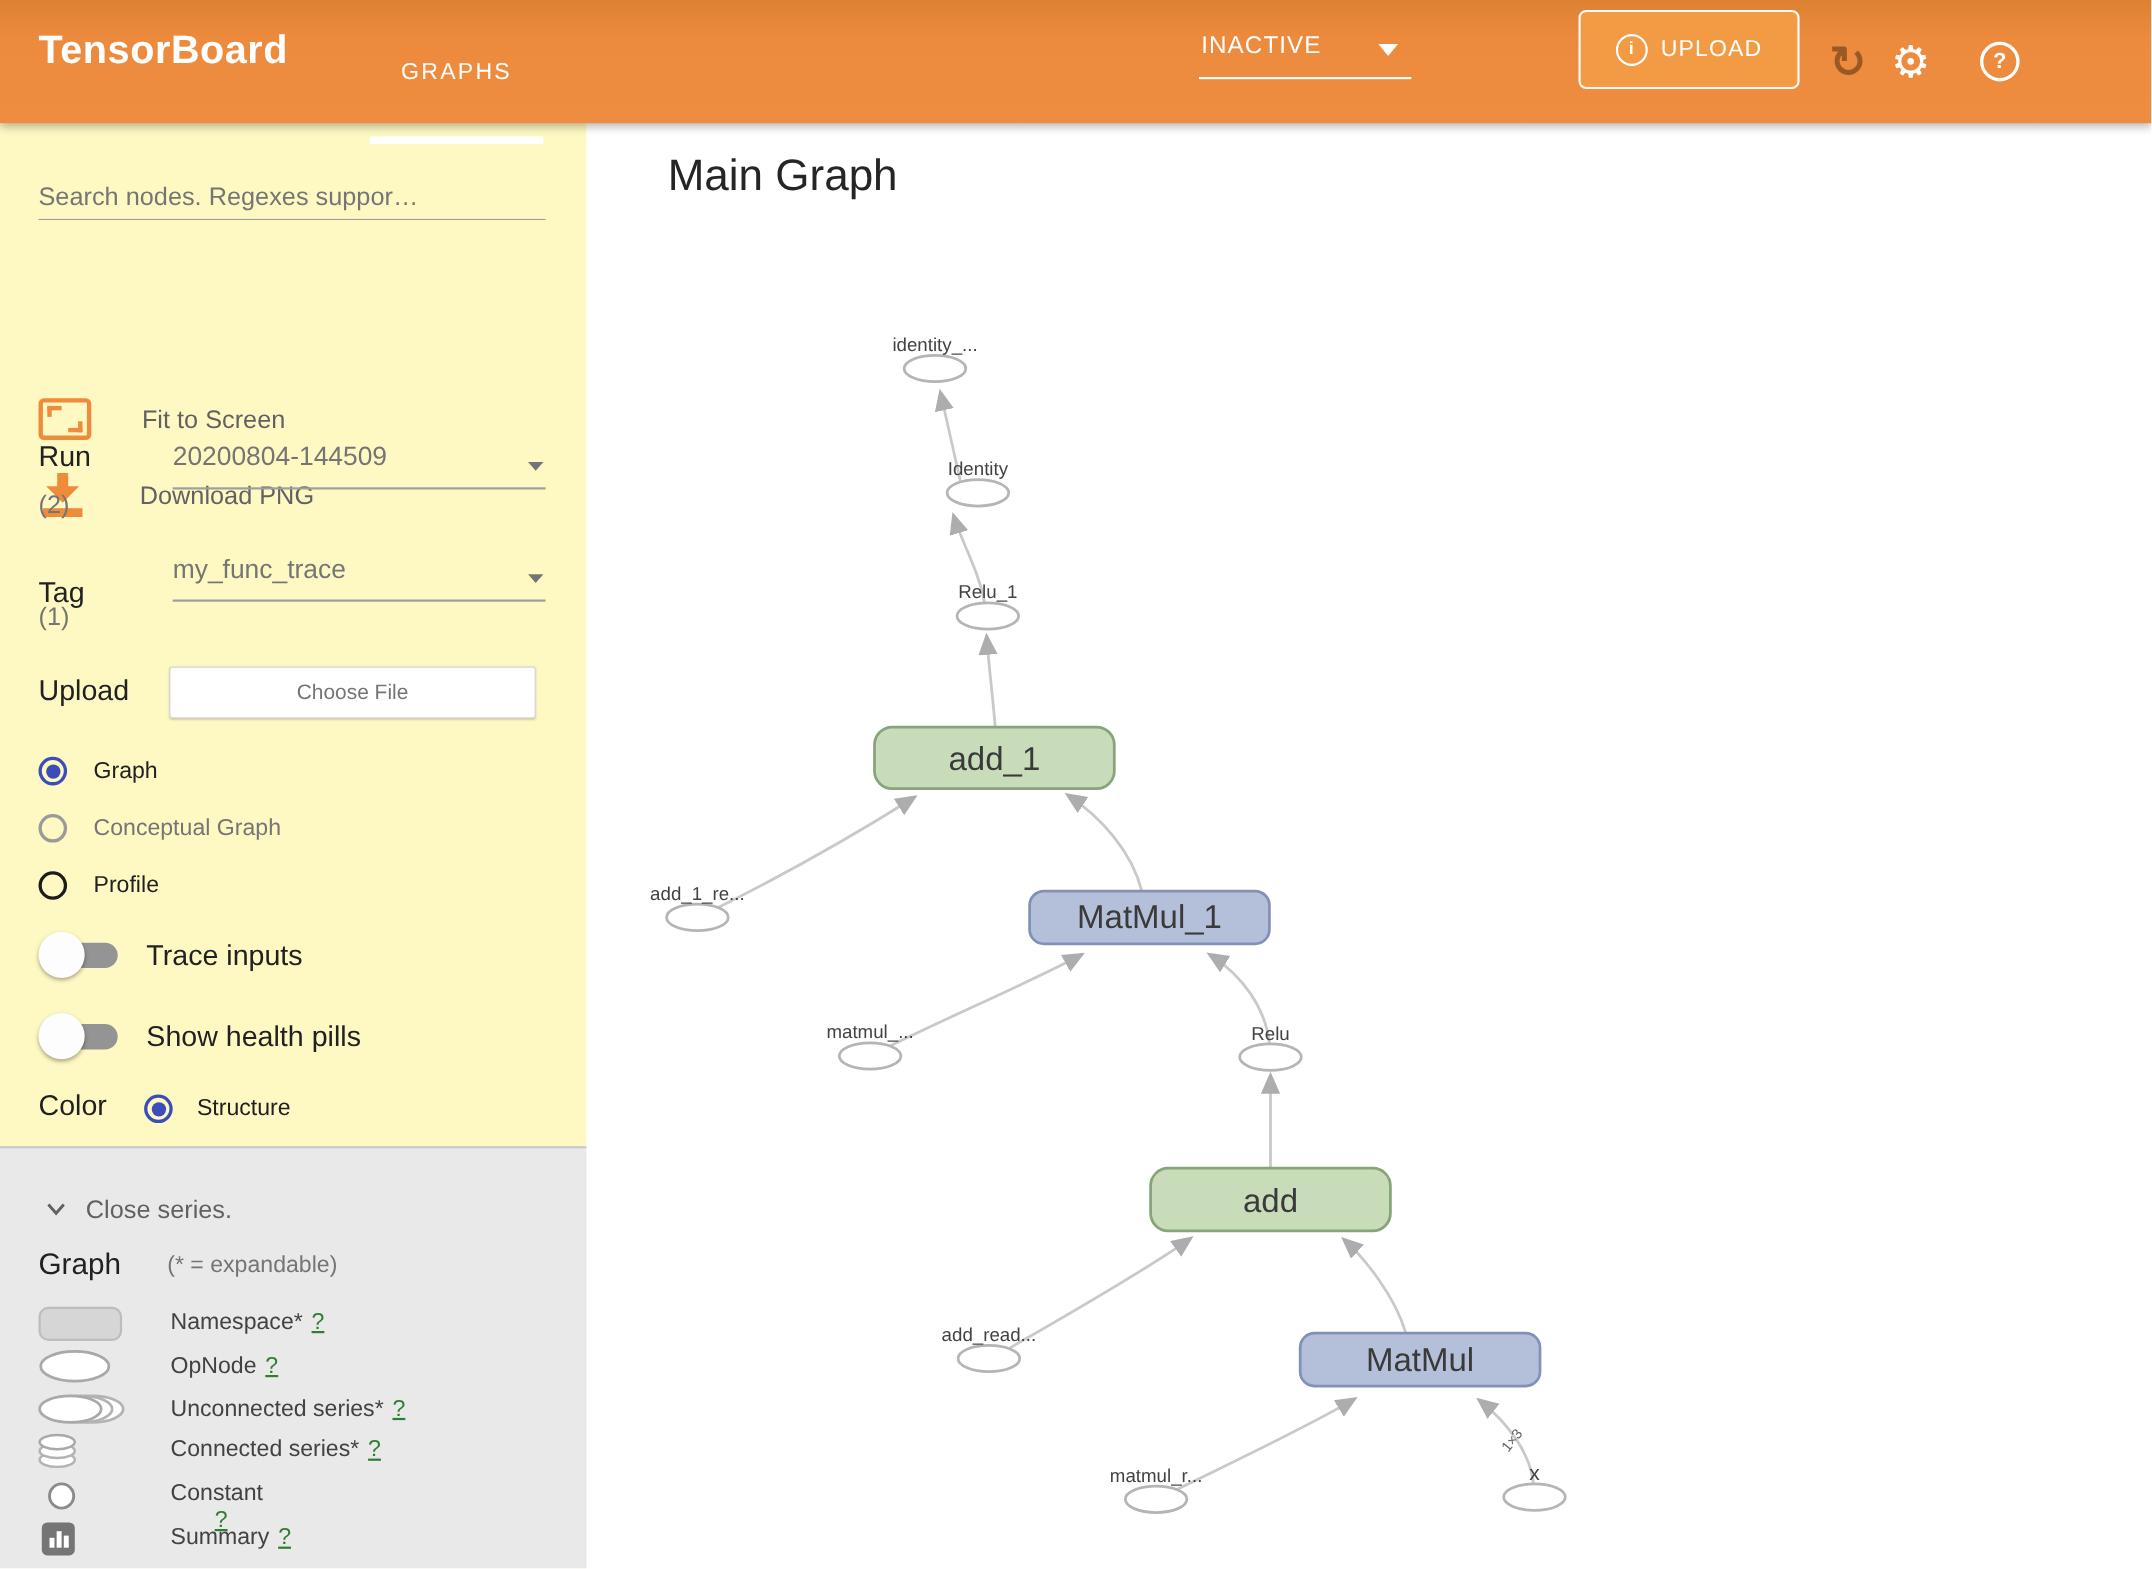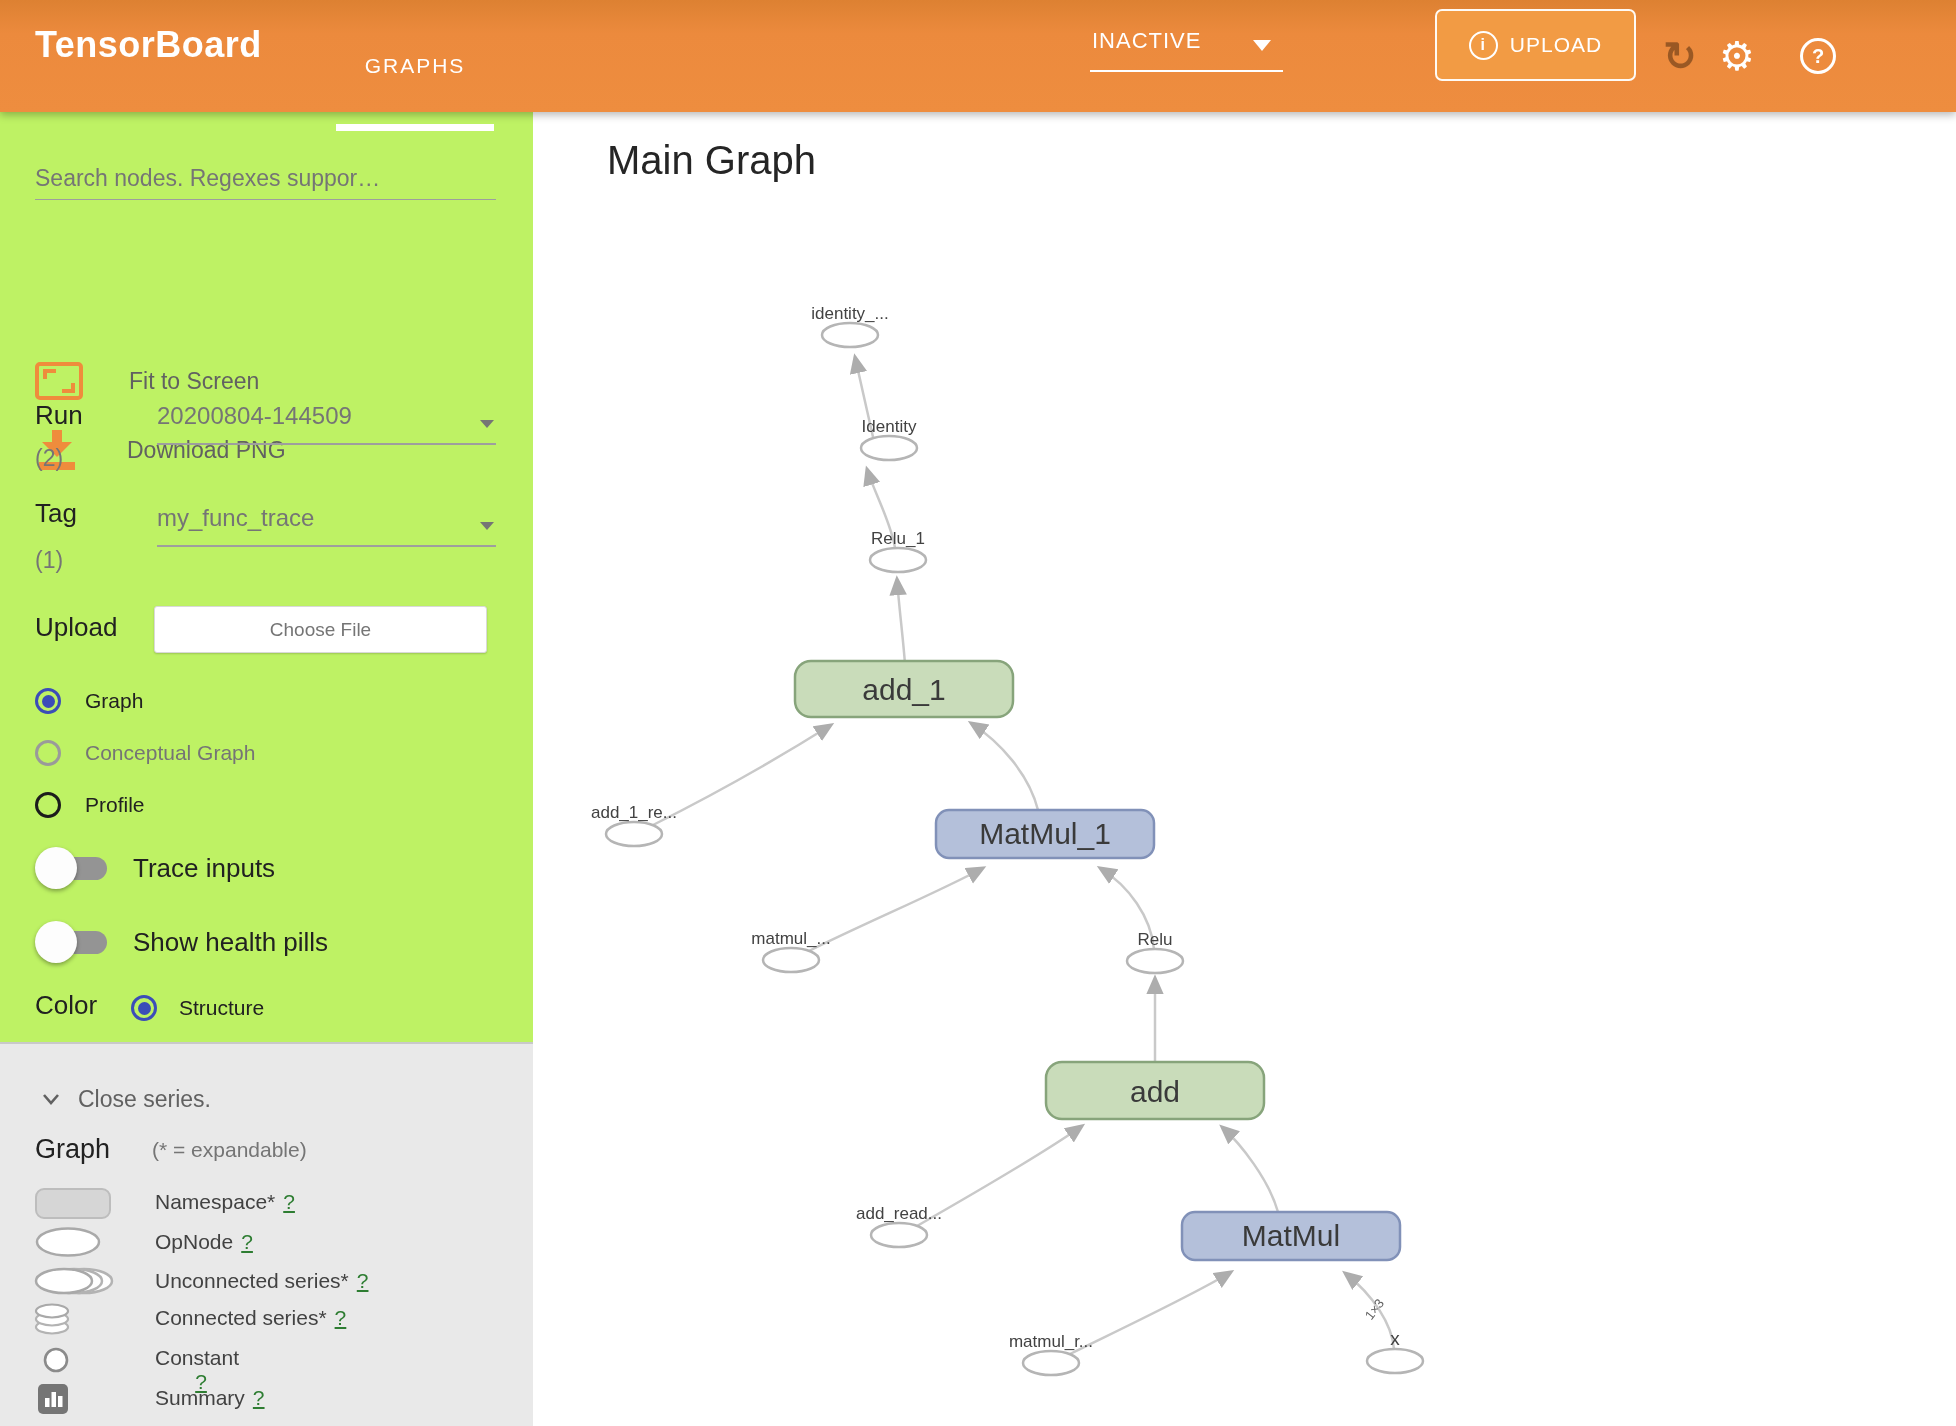--- a/index.html
+++ b/index.html
@@ -24,21 +24,21 @@
   .info-circle{width:25px;height:25px;border:2.5px solid #fff;border-radius:50%;display:flex;
     align-items:center;justify-content:center;font-size:16px;font-weight:700;font-style:normal;}
   .hdr-ico{position:absolute;top:0;height:112px;display:flex;align-items:center;justify-content:center;cursor:pointer;}
   #refresh-icon{left:1655px;width:50px;font-size:40px;color:rgba(40,18,0,.42);font-weight:700;}
   #gear-icon{left:1712px;width:50px;font-size:40px;color:#fff;}
   #help-icon{left:1793px;width:50px;}
   .help-circle{width:30px;height:30px;border:3px solid #fff;border-radius:50%;color:#fff;
     display:flex;align-items:center;justify-content:center;font-size:20px;font-weight:700;}
 
   
-  #sidebar{position:absolute;left:0;top:112px;width:533px;height:1314px;background:#bef264;z-index:2;}
+  #sidebar{position:absolute;left:0;top:112px;width:533px;height:1314px;background:#fef9c3;z-index:2;}
   #legend-bg{position:absolute;left:0;top:930px;width:533px;height:384px;background:#e9e9e9;border-top:2px solid #c9c9c9;}
   .abs{position:absolute;}
   #search-input{position:absolute;left:35px;top:45px;width:461px;height:42px;background:transparent;border:none;
     border-bottom:1.5px solid #9e9e9e;outline:none;font-size:23px;color:#424242;font-family:"Liberation Sans",sans-serif;padding:0;}
   #search-input::placeholder{color:#757575;opacity:1;}
   .tool-row{position:absolute;left:35px;display:flex;align-items:center;gap:46px;cursor:pointer;}
   .tool-label{font-size:23px;color:#616161;}
   .fit-ico{position:relative;width:40px;height:30px;border:4px solid #ef8c3c;border-radius:5px;}
   .fit-ico .tl{position:absolute;left:4px;top:3px;width:9px;height:6px;border-left:4px solid #ef8c3c;border-top:4px solid #ef8c3c;}
   .fit-ico .br{position:absolute;right:4px;bottom:3px;width:9px;height:6px;border-right:4px solid #ef8c3c;border-bottom:4px solid #ef8c3c;}
@@ -137,21 +137,21 @@
     </div>
 
     <div class="abs fieldlabel" style="left:35px;top:288px;">Run</div>
     <div class="abs fieldcount" style="left:35px;top:333px;">(2)</div>
     <div class="abs" style="left:157px;top:290px;width:339px;height:42px;cursor:pointer;">
       <span class="selectval">20200804-144509</span>
       <span class="sel-caret" style="right:2px;top:18px;"></span>
     </div>
     <div class="select-rule" style="left:157px;top:331px;width:339px;"></div>
 
-    <div class="abs fieldlabel" style="left:35px;top:386px;text-align:center;">Tag</div>
+    <div class="abs fieldlabel" style="left:35px;top:411px;text-align:center;">Tag</div>
     <div class="abs fieldcount" style="left:35px;top:435px;">(1)</div>
     <div class="abs" style="left:157px;top:392px;width:339px;height:42px;cursor:pointer;">
       <span class="selectval">my_func_trace</span>
       <span class="sel-caret" style="right:2px;top:18px;"></span>
     </div>
     <div class="select-rule" style="left:157px;top:433px;width:339px;"></div>
 
     <div class="abs fieldlabel" style="left:35px;top:500px;">Upload</div>
     <div id="choose-file">Choose File</div>
 

